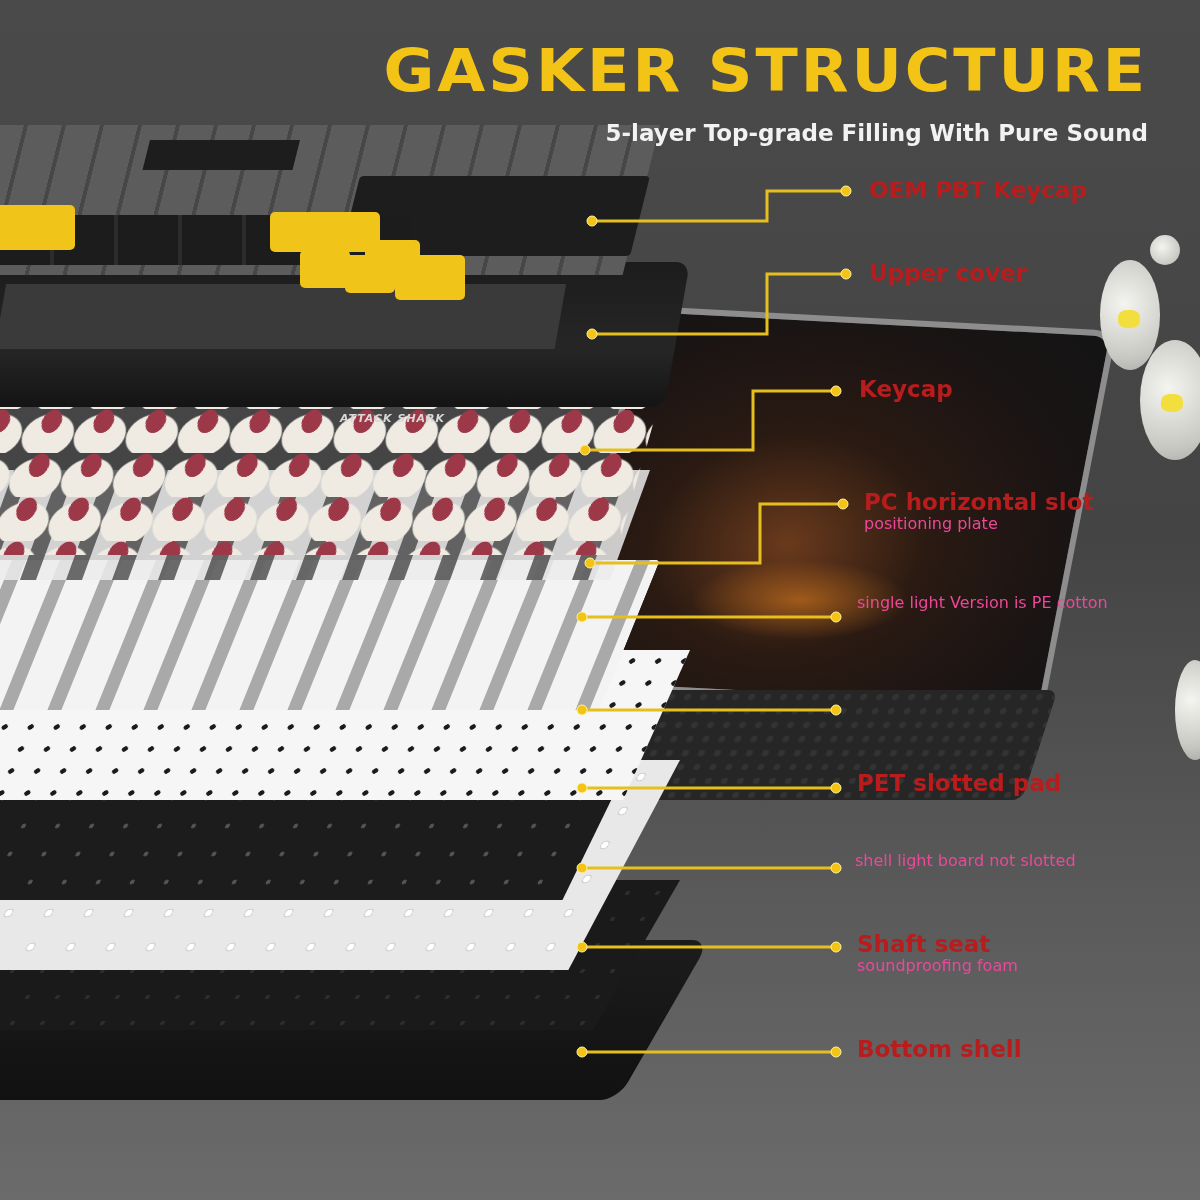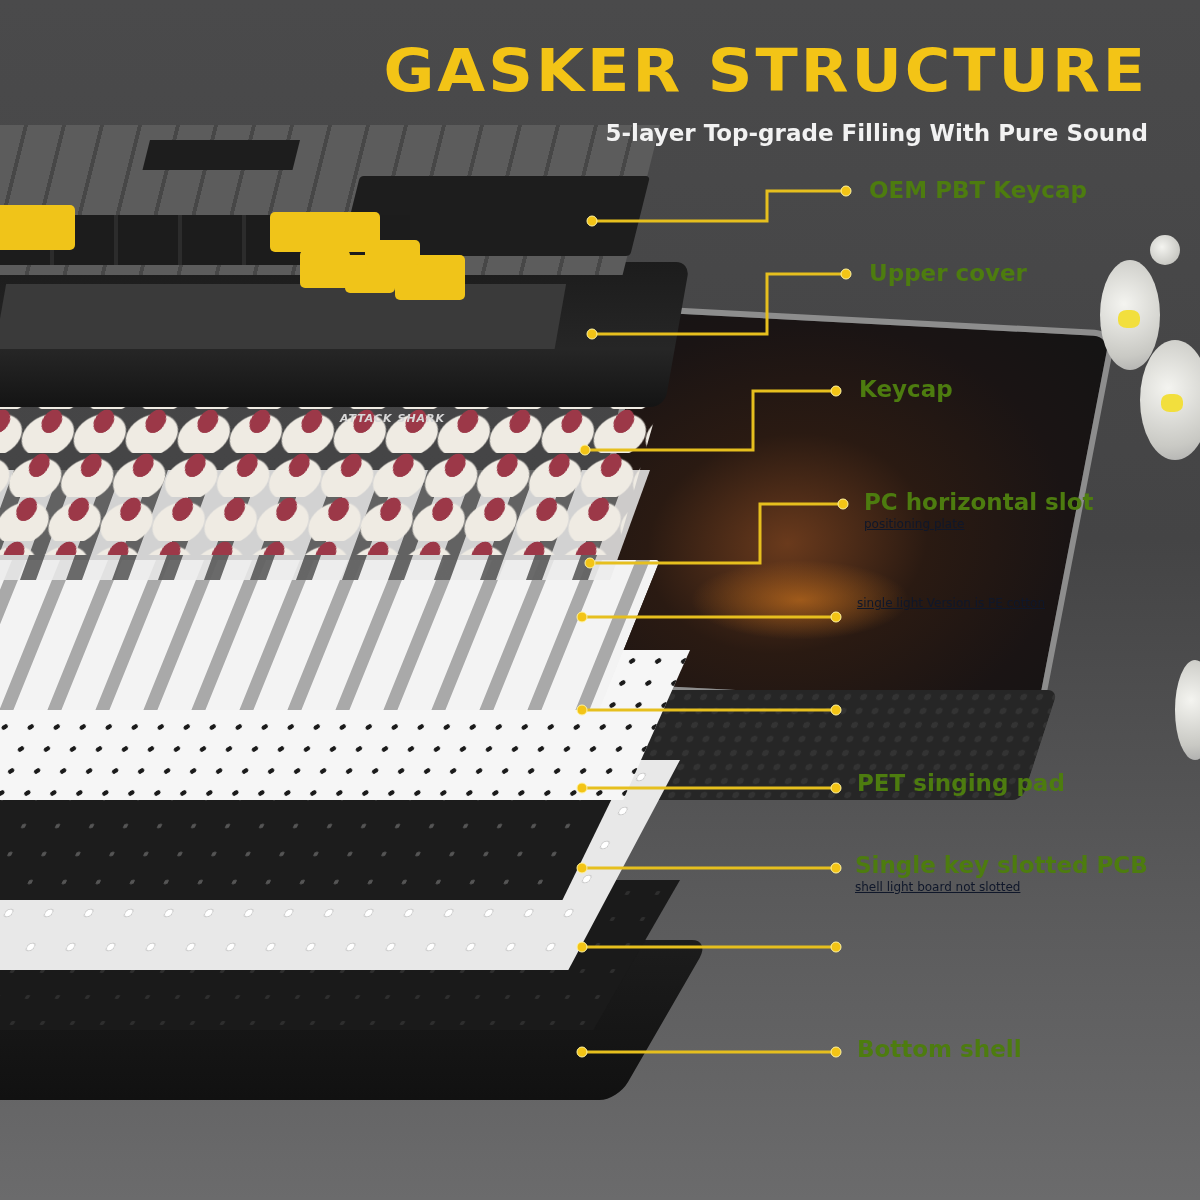--- a/index.html
+++ b/index.html
@@ -116,25 +116,25 @@
     left: -10px; top: 940px; width: 720px; height: 160px;
     background: linear-gradient(180deg,#1c1c1c,#111);
     border-radius: 0 18px 18px 0; transform: skewX(-30deg);
   }
 
   
   svg.leaders { position: absolute; left: 0; top: 0; }
   .callout { position: absolute; left: 0; }
   .label-main {
     font-family: "DejaVu Sans", sans-serif; font-weight: bold;
-    font-size: 23px; color: #4d7c0f; white-space: nowrap; line-height: 26px;
+    font-size: 23px; color: #b91c1c; white-space: nowrap; line-height: 26px;
   }
   .label-sub {
-    font-family: "DejaVu Sans", sans-serif; font-size: 12px; color: #0f172a;
-    white-space: nowrap; line-height: 18px; text-decoration: underline;
+    font-family: "DejaVu Sans", sans-serif; font-size: 16px; color: #ec4899;
+    white-space: nowrap; line-height: 18px;
   }
 </style>
 </head>
 <body>
 
 <div class="scene">
 
   <div class="tablet"></div>
   <div class="tablet-glow"></div>
   <div class="tablet-kb"></div>
@@ -220,22 +220,25 @@
     <div class="label-main">Keycap</div>
   </div>
   <div class="callout" style="left:864px;top:489px;">
     <div class="label-main">PC horizontal slot</div>
     <div class="label-sub">positioning plate</div>
   </div>
   <div class="callout" style="left:857px;top:594px;">
     <div class="label-sub">single light Version is PE cotton</div>
   </div>
   <div class="callout" style="left:857px;top:770px;">
-    <div class="label-main">PET singing pad</div>
+    <div class="label-main">PET slotted pad</div>
   </div>
   <div class="callout" style="left:855px;top:852px;">
-    <div class="label-main">Single key slotted PCB</div>
     <div class="label-sub">shell light board not slotted</div>
+  </div>
+  <div class="callout" style="left:857px;top:931px;">
+    <div class="label-main">Shaft seat</div>
+    <div class="label-sub">soundproofing foam</div>
   </div>
   <div class="callout" style="left:857px;top:1036px;">
     <div class="label-main">Bottom shell</div>
   </div>
 </div>
 
 </body></html>

